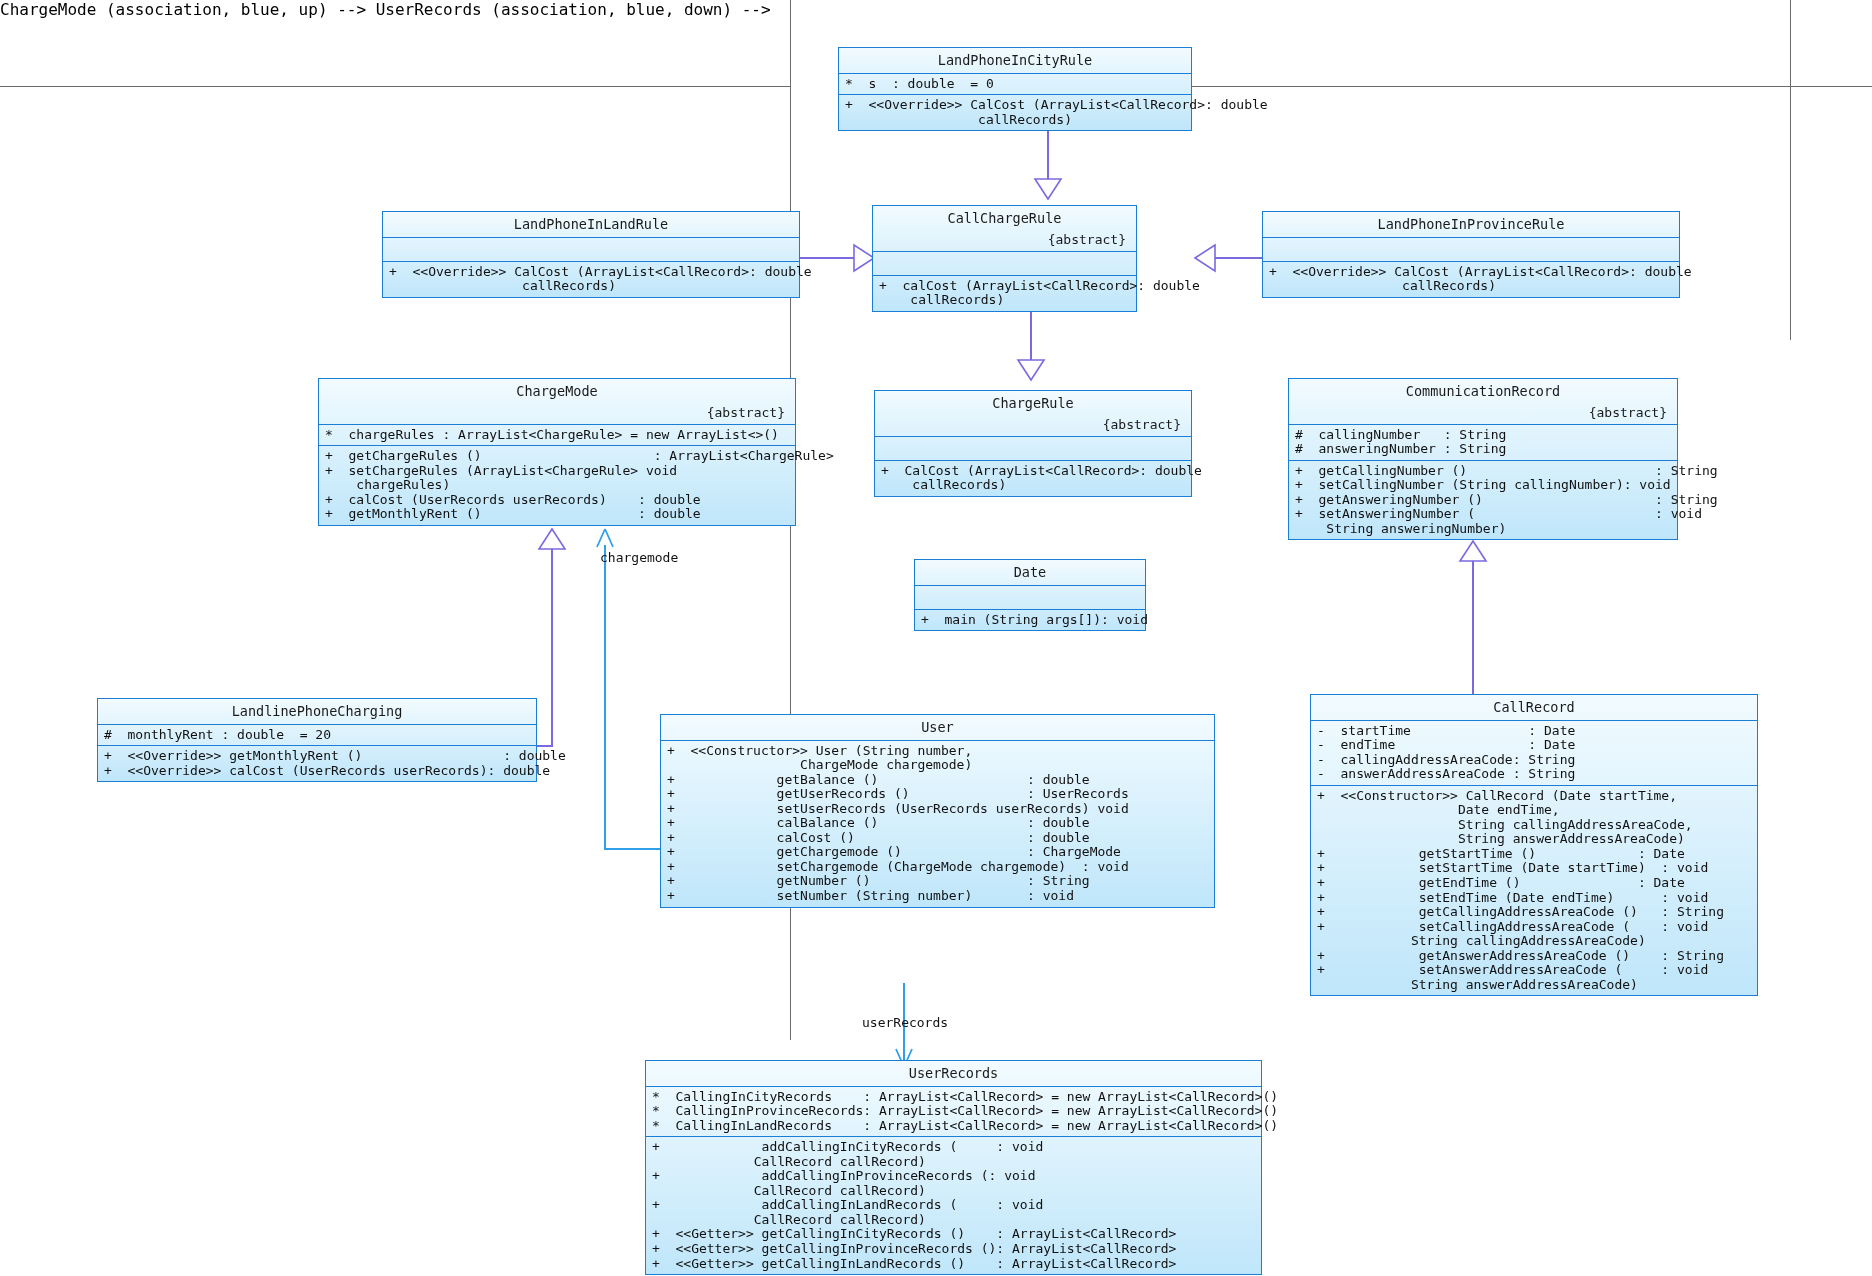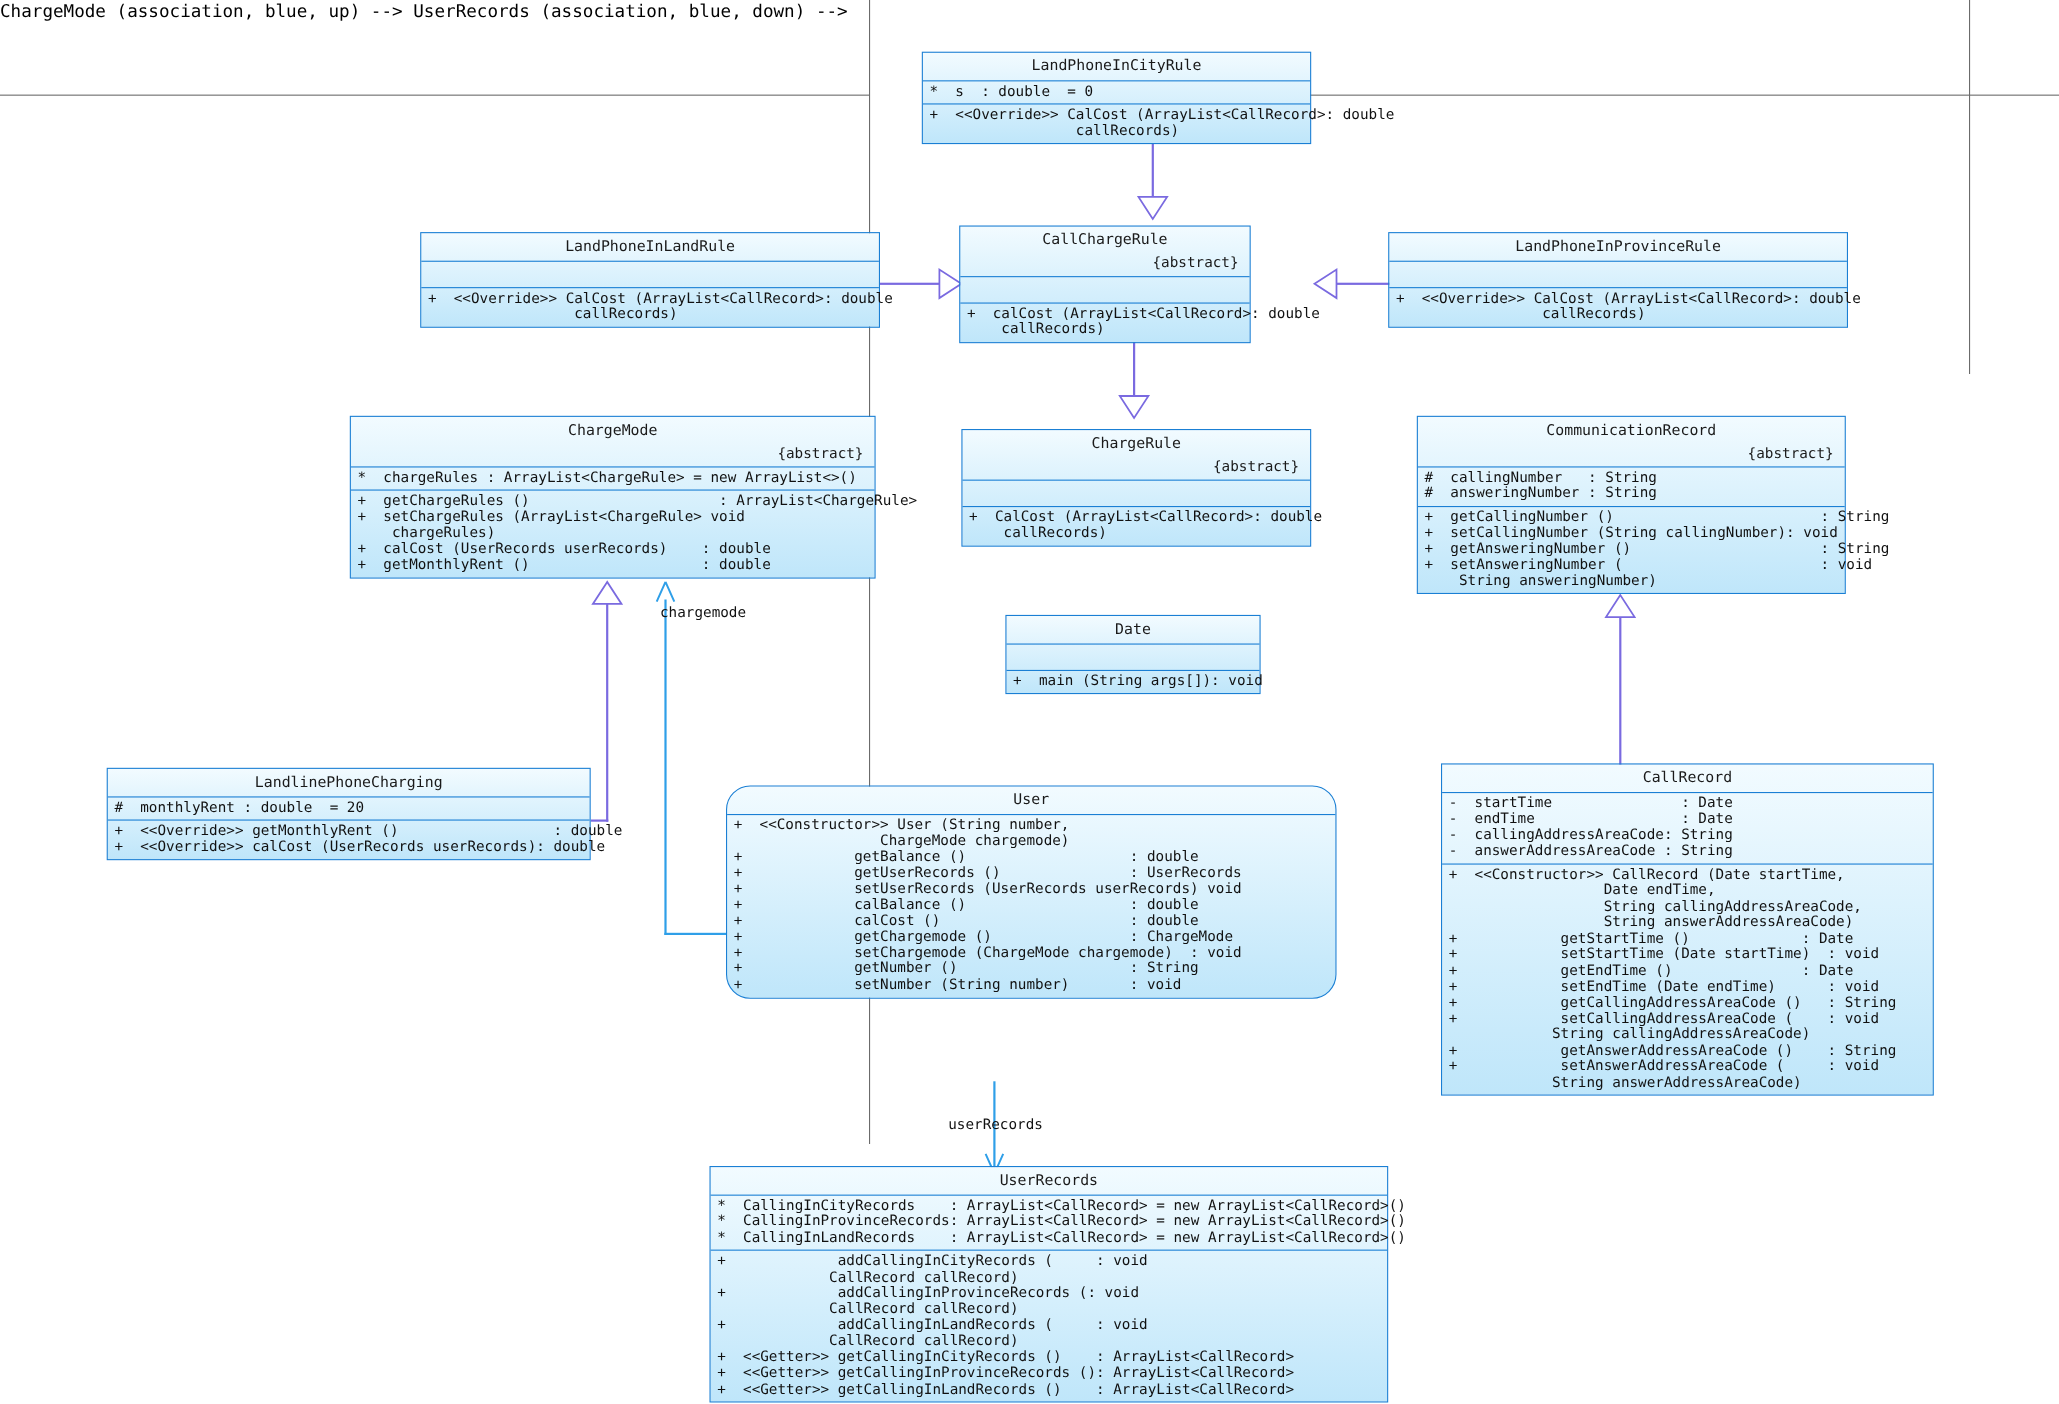--- a/index.html
+++ b/index.html
@@ -275,21 +275,21 @@
       <div class="row">+            getCallingAddressAreaCode ()   : String</div>
       <div class="row">+            setCallingAddressAreaCode (    : void</div>
       <div class="row">            String callingAddressAreaCode)</div>
       <div class="row">+            getAnswerAddressAreaCode ()    : String</div>
       <div class="row">+            setAnswerAddressAreaCode (     : void</div>
       <div class="row">            String answerAddressAreaCode)</div>
     </div>
   </div>
 
   
-  <div class="uml" style="left:660px;top:714px;width:555px;border-radius:22px;">
+  <div class="uml" style="left:660px;top:714px;width:555px;">
     <div class="sec">
       <div class="title">User</div>
     </div>
     <div class="sec rows">
       <div class="row">+  &lt;&lt;Constructor&gt;&gt; User (String number,</div>
       <div class="row">                 ChargeMode chargemode)</div>
       <div class="row">+             getBalance ()                   : double</div>
       <div class="row">+             getUserRecords ()               : UserRecords</div>
       <div class="row">+             setUserRecords (UserRecords userRecords) void</div>
       <div class="row">+             calBalance ()                   : double</div>

